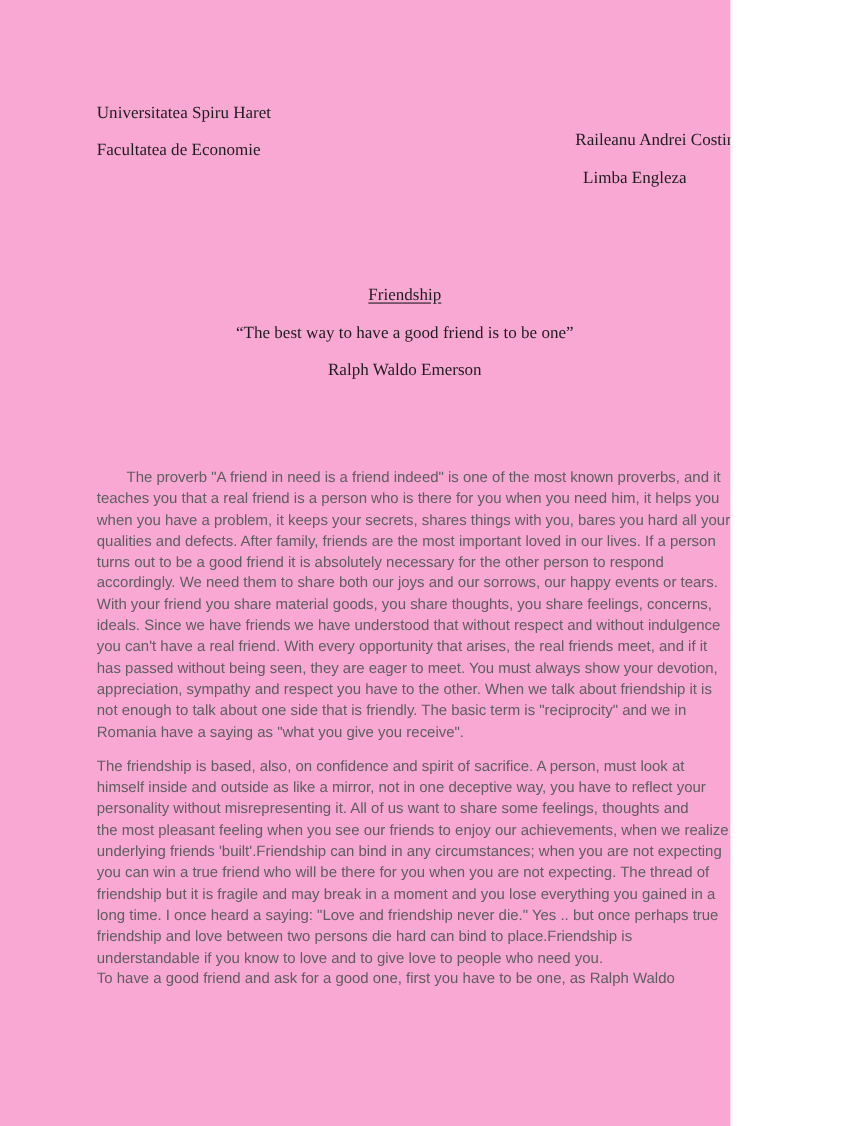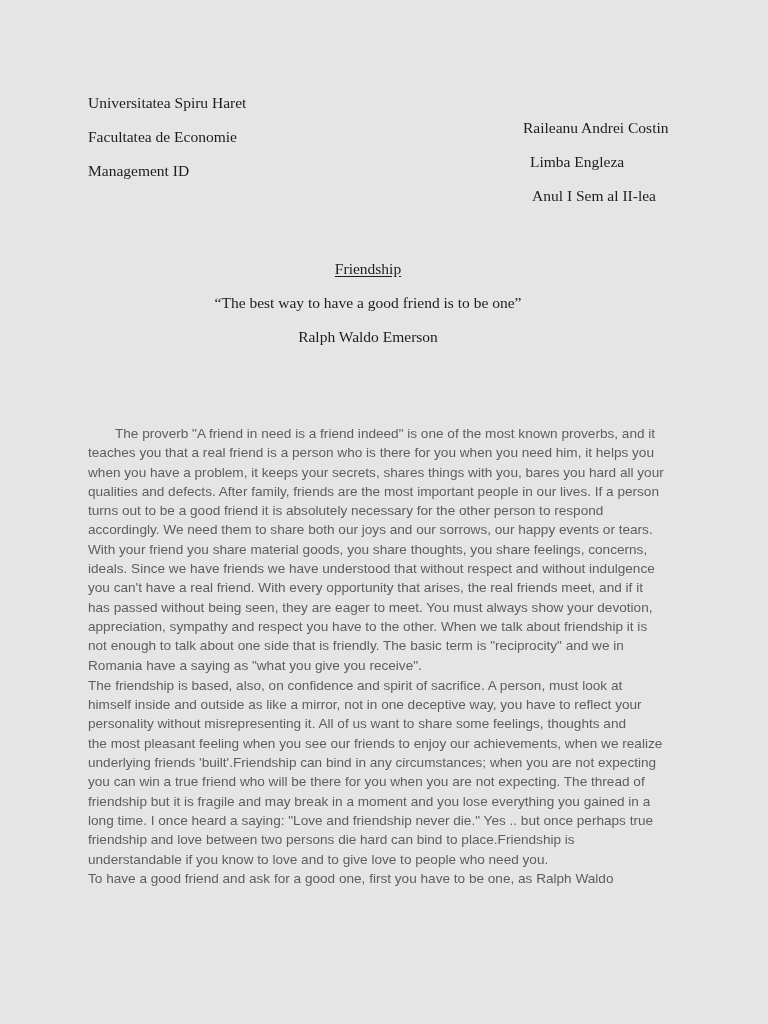--- a/index.html
+++ b/index.html
@@ -1,20 +1,20 @@
 <!DOCTYPE html>
 <html><head>
   <meta charset="utf-8">
   <style>
     html, body { margin: 0; padding: 0; background: #ffffff; }
     .page {
       position: relative;
-      width: 768px;
+      width: 664px;
       height: 1024px;
-      background: #e5e5e5;
+      background: #f9a8d4;
       overflow: hidden;
     }
     
     .doc-header {
       position: absolute;
       top: 86px;
       left: 88px;
       right: 70px;
       font-family: "Liberation Serif", "DejaVu Serif", serif;
       font-size: 15.5px;
@@ -45,56 +45,52 @@
       top: 424px;
       left: 88px;
       width: 615px;
       font-family: "Liberation Sans", "DejaVu Sans", sans-serif;
       font-size: 13.6px;
       line-height: 19.3px;
       color: #5d5e60;
     }
     .para .line { white-space: nowrap; }
     .para.indent-first .line:first-child { padding-left: 27px; }
-    .para + .para { margin-top: 1px; }
+    .para + .para { margin-top: 12px; }
   </style>
 </head>
 <body>
 
 <div class="page">
 
   <div class="doc-header">
     <div class="header-row">
       <span class="h-left">Universitatea Spiru Haret</span>
       <span class="h-right r0">Raileanu Andrei Costin</span>
     </div>
     <div class="header-row">
       <span class="h-left">Facultatea de Economie</span>
       <span class="h-right r1">Limba Engleza</span>
-    </div>
-    <div class="header-row">
-      <span class="h-left">Management ID</span>
-      <span class="h-right r2">Anul I Sem al II-lea</span>
     </div>
   </div>
 
   <div class="title-block">
     <div class="doc-title">
       <span>Friendship</span>
     </div>
     <div class="doc-quote">“The best way to have a good friend is to be one”</div>
     <div class="doc-author">Ralph Waldo Emerson</div>
   </div>
 
   <div class="doc-body">
     <div class="para indent-first">
         <div class="line">The proverb "A friend in need is a friend indeed" is one of the most known proverbs, and it</div>
         <div class="line">teaches you that a real friend is a person who is there for you when you need him, it helps you</div>
         <div class="line">when you have a problem, it keeps your secrets, shares things with you, bares you hard all your</div>
-        <div class="line">qualities and defects. After family, friends are the most important people in our lives. If a person</div>
+        <div class="line">qualities and defects. After family, friends are the most important loved in our lives. If a person</div>
         <div class="line">turns out to be a good friend it is absolutely necessary for the other person to respond</div>
         <div class="line">accordingly. We need them to share both our joys and our sorrows, our happy events or tears.</div>
         <div class="line">With your friend you share material goods, you share thoughts, you share feelings, concerns,</div>
         <div class="line">ideals. Since we have friends we have understood that without respect and without indulgence</div>
         <div class="line">you can't have a real friend. With every opportunity that arises, the real friends meet, and if it</div>
         <div class="line">has passed without being seen, they are eager to meet. You must always show your devotion,</div>
         <div class="line">appreciation, sympathy and respect you have to the other. When we talk about friendship it is</div>
         <div class="line">not enough to talk about one side that is friendly. The basic term is "reciprocity" and we in</div>
         <div class="line">Romania have a saying as "what you give you receive".</div>
       </div>

